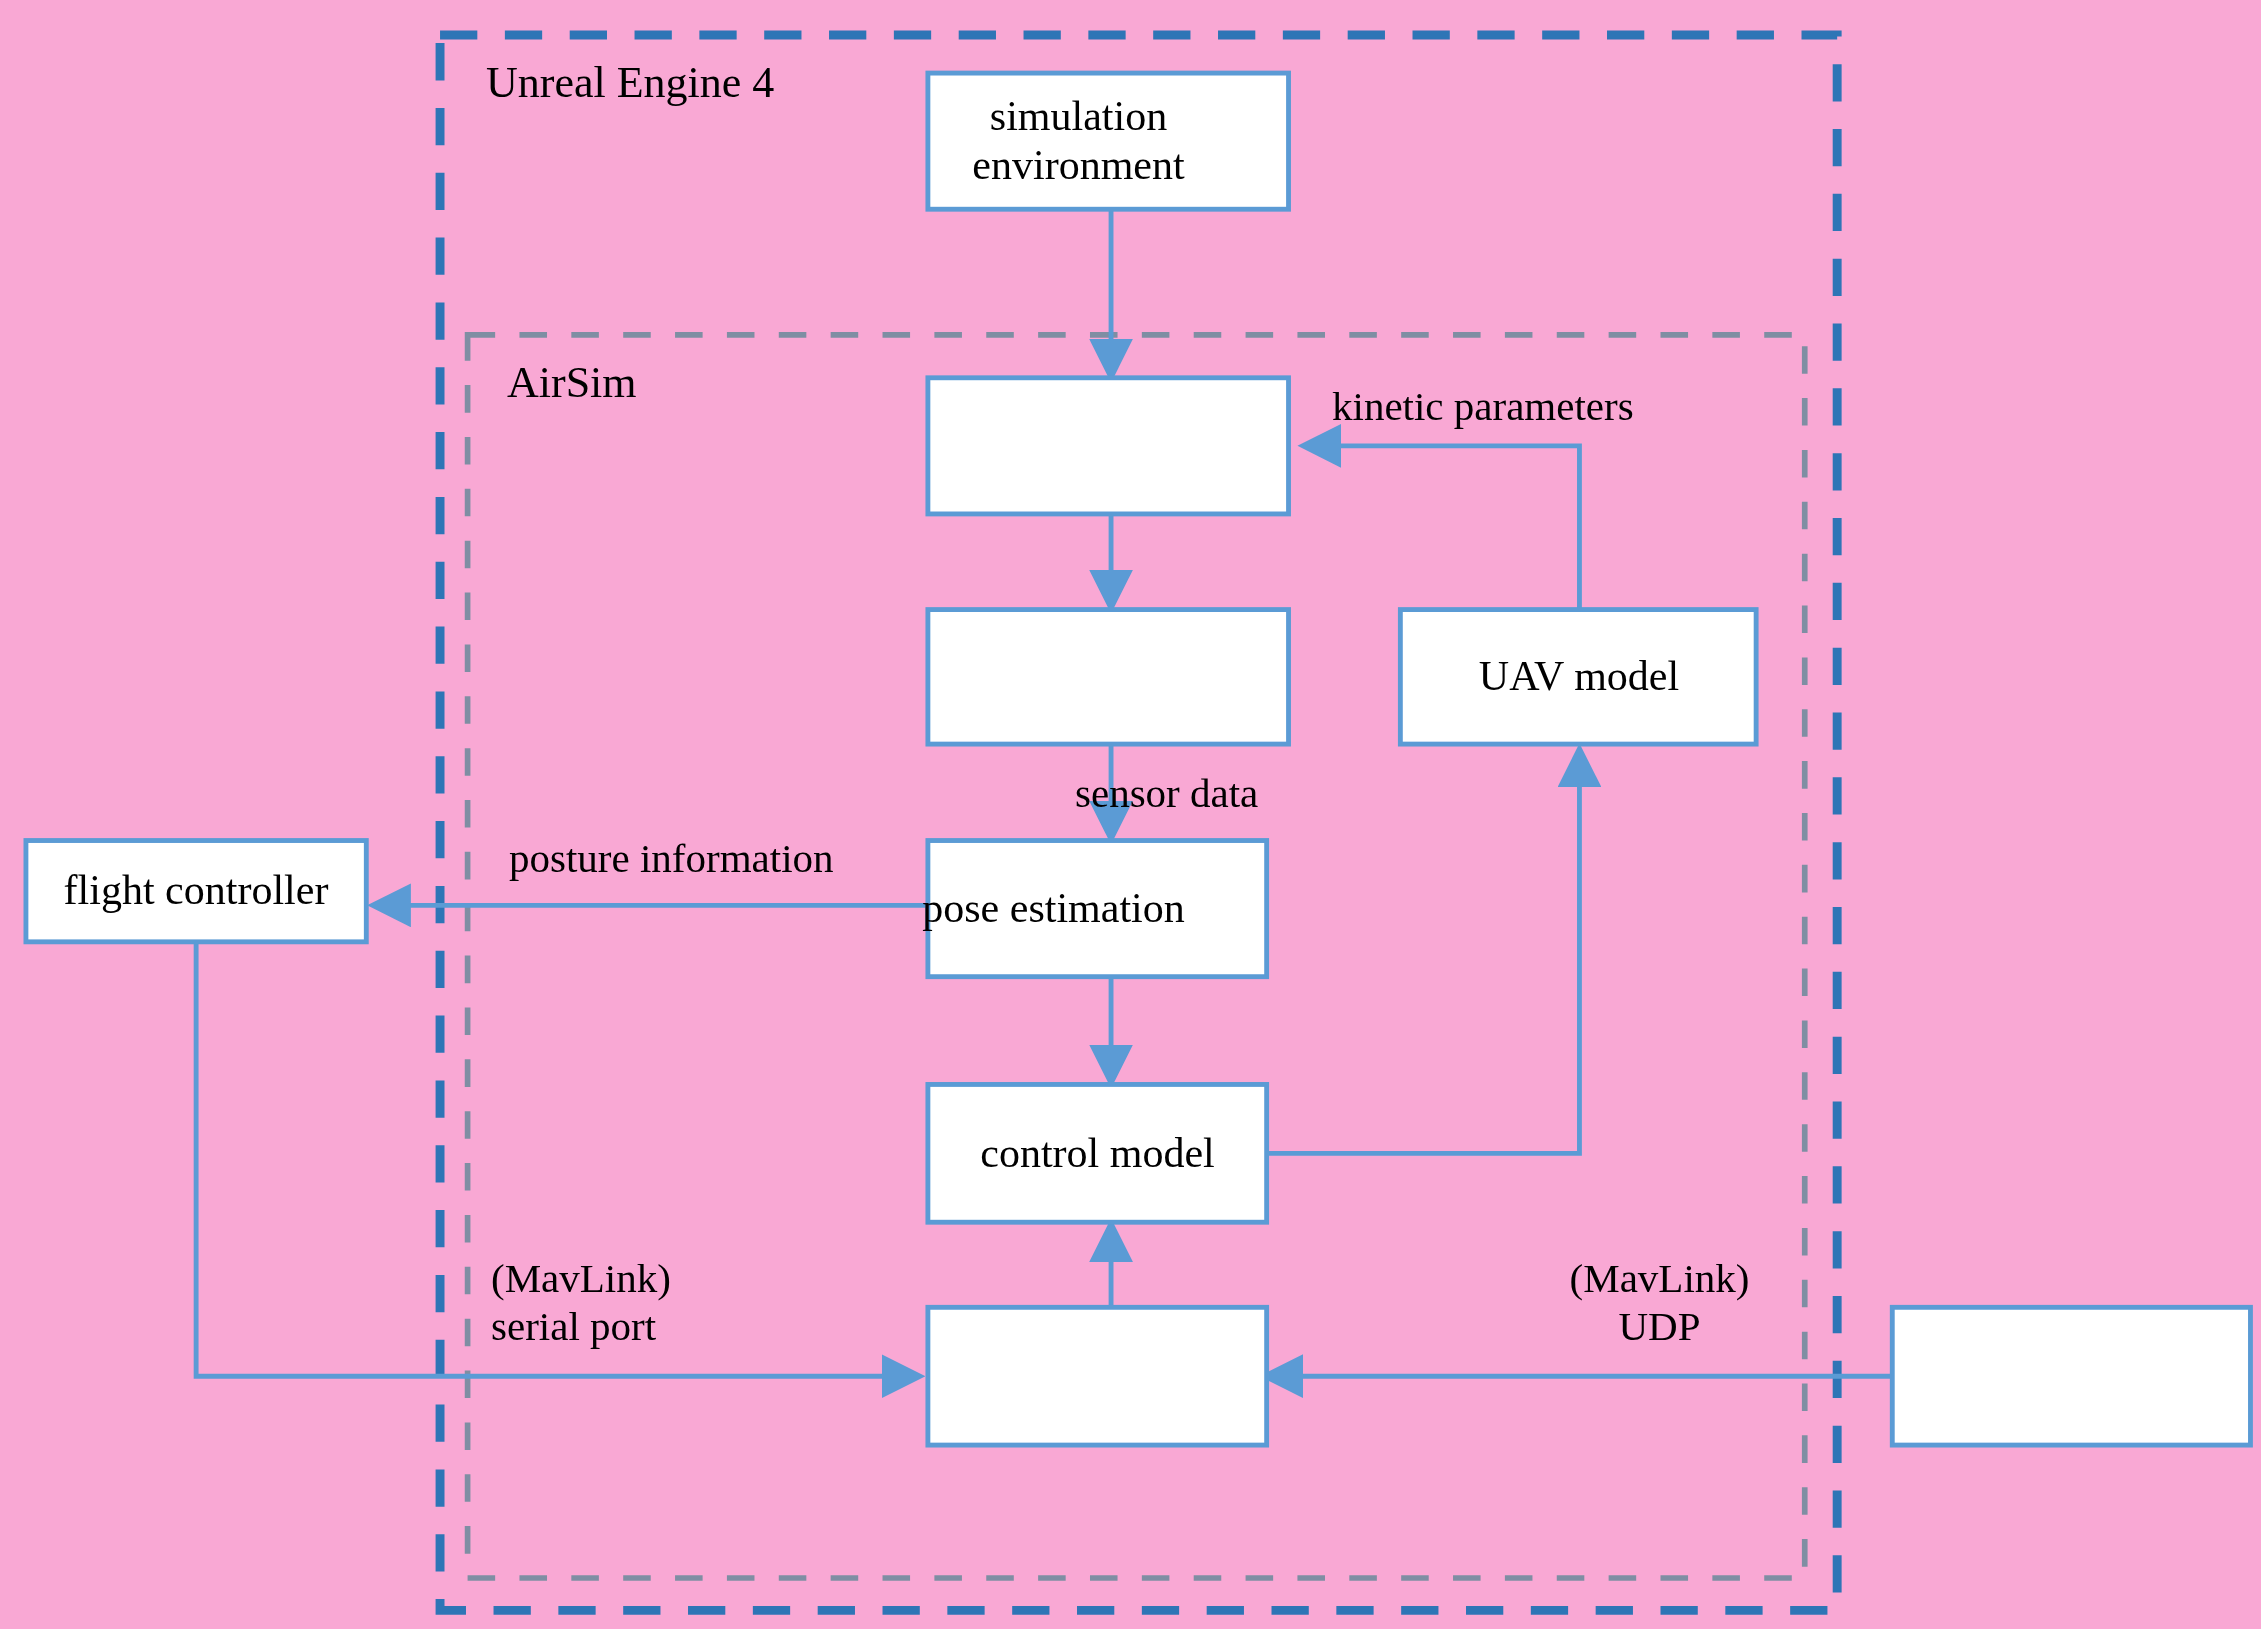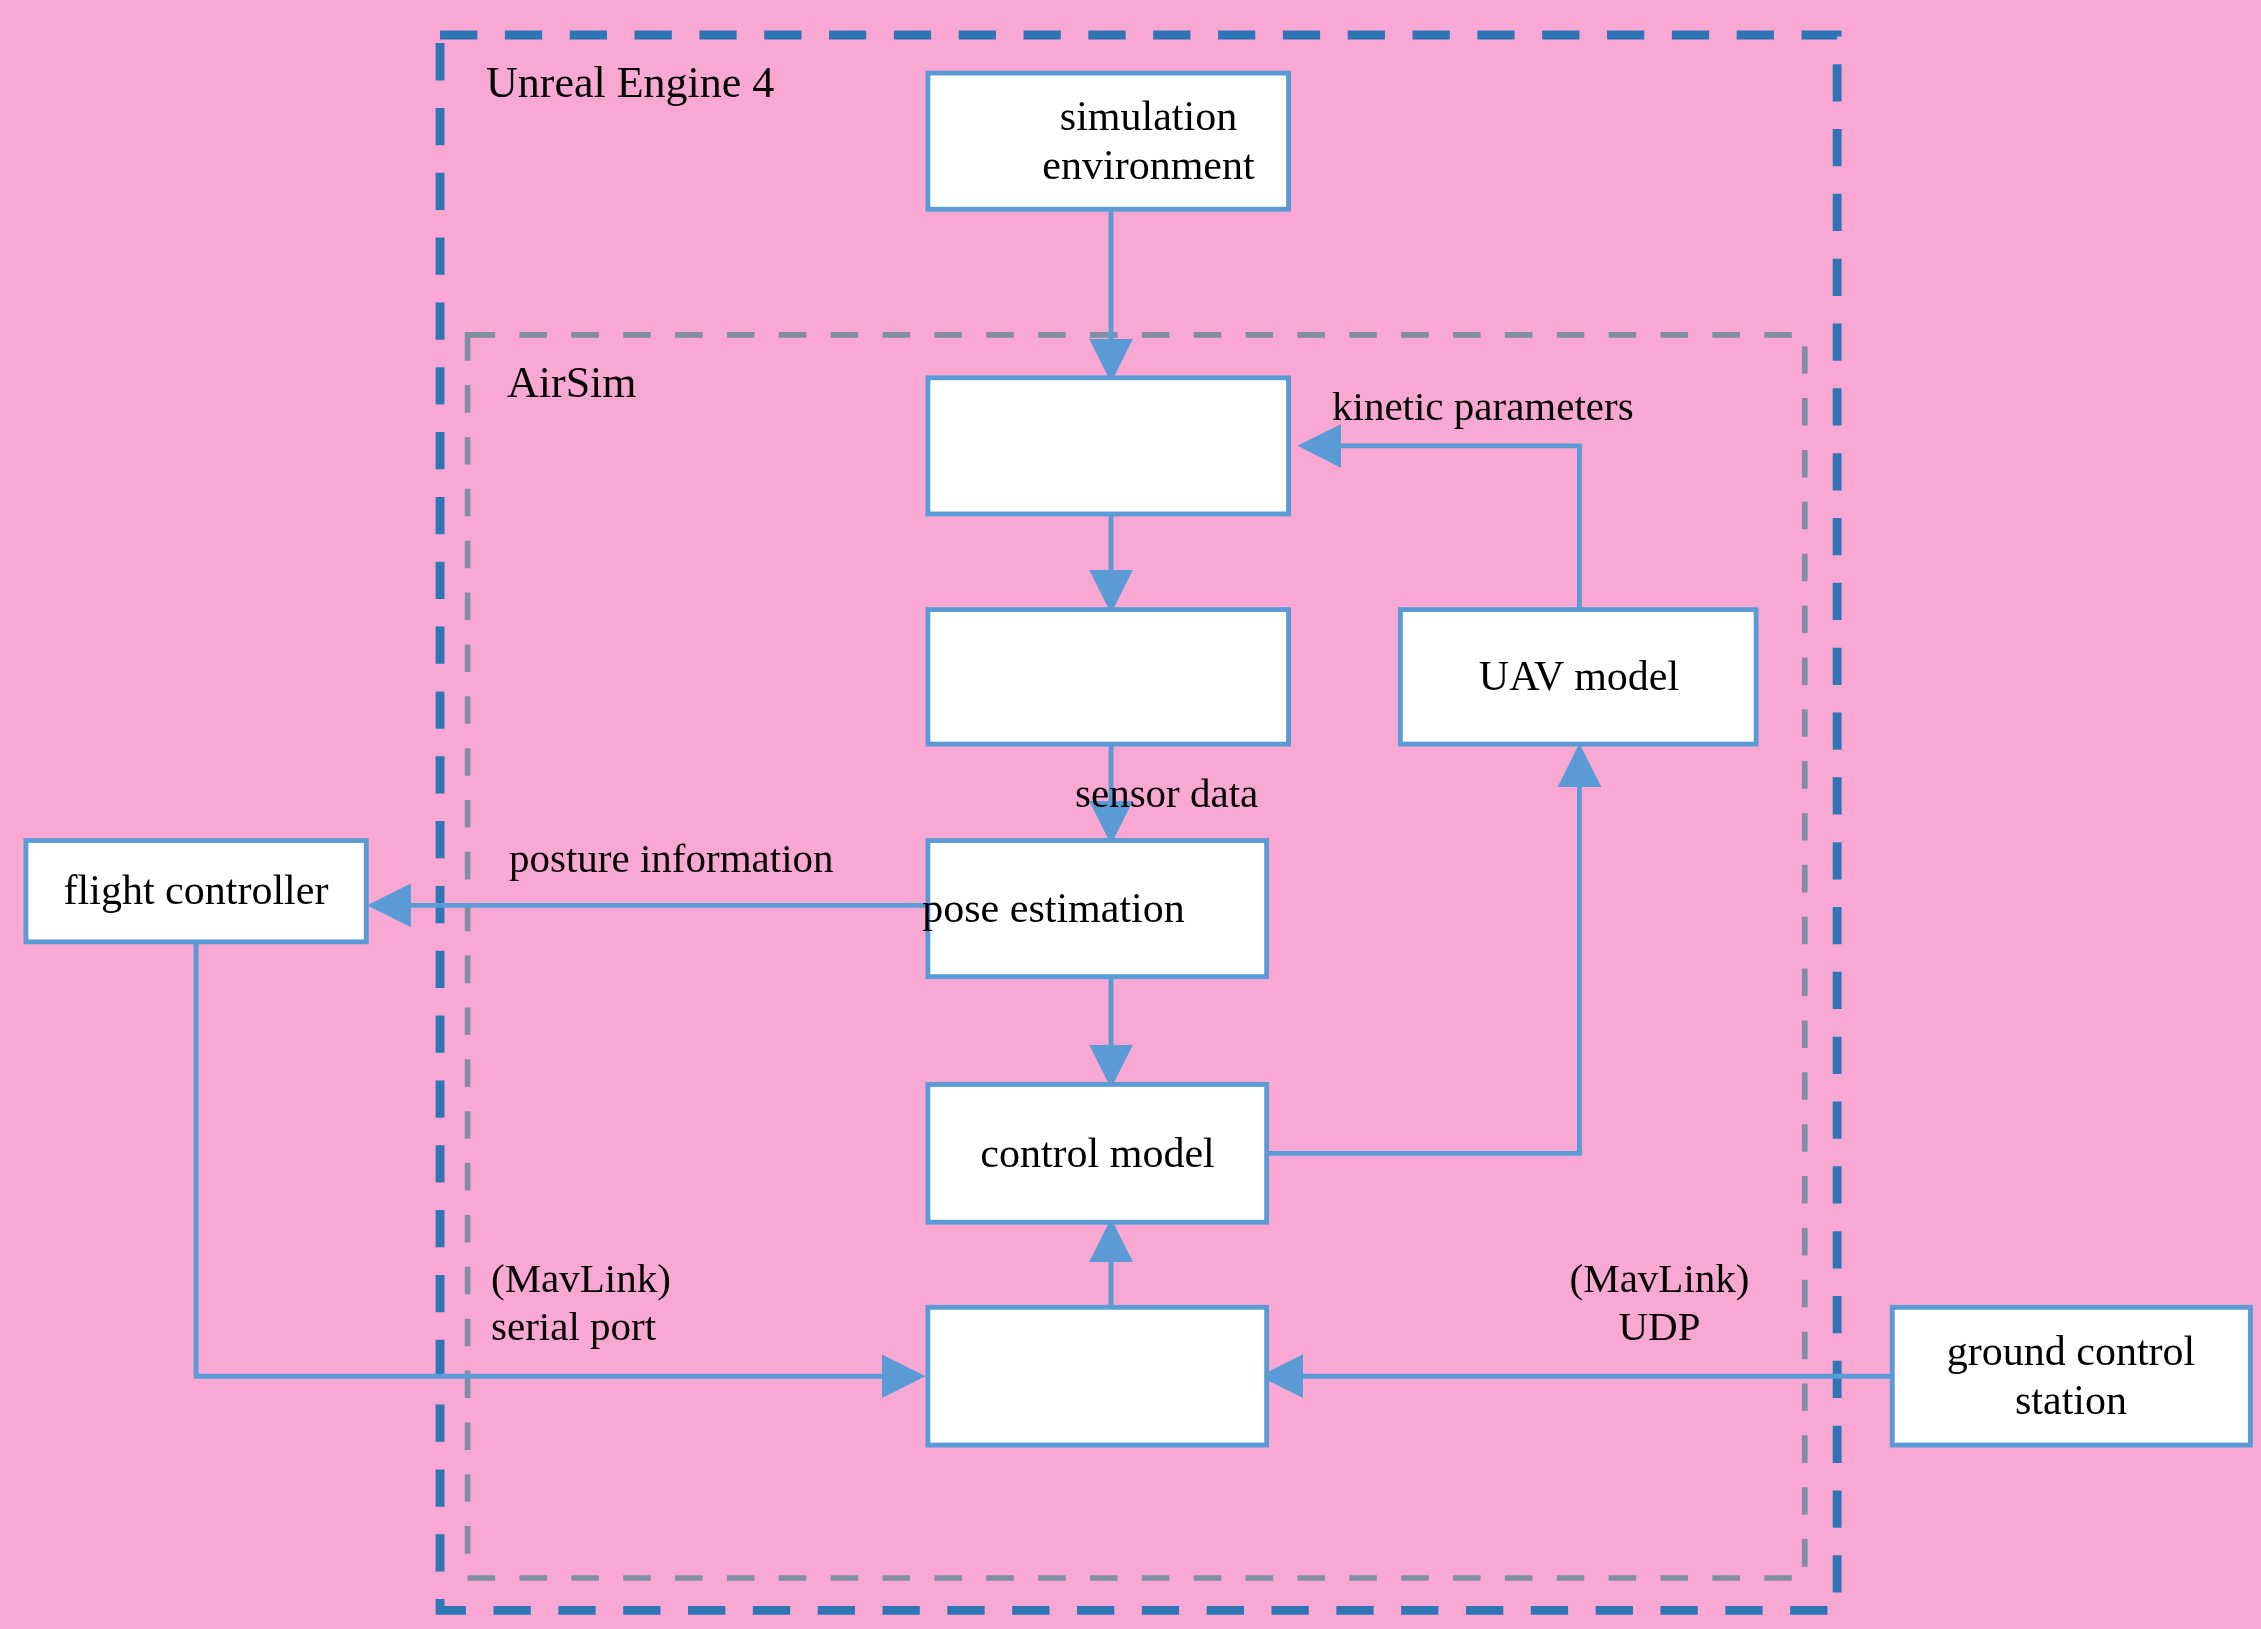--- a/index.html
+++ b/index.html
@@ -99,36 +99,34 @@
 
     <rect x="32" y="1037" width="420" height="125" fill="#FFFFFF" stroke="#5B9BD5" stroke-width="6"></rect>
 
     <rect x="2335" y="1613" width="442" height="170" fill="#FFFFFF" stroke="#5B9BD5" stroke-width="6"></rect>
   </svg>
 
   <div class="group-label" style="left:486px; top:57px;">Unreal Engine 4</div>
 
   <div class="group-label" style="left:507px; top:357px;">AirSim</div>
 
-  <div class="node-label" style="left:968px; top:73px; width:361px; height:136px;">simulation
+  <div class="node-label" style="left:898px; top:73px; width:361px; height:136px;">simulation
 environment</div>
 
 
 
   <div class="node-label" style="left:1401px; top:609px; width:356px; height:135px;">UAV model</div>
 
   <div class="node-label" style="left:884px; top:840px; width:339px; height:136px;">pose estimation</div>
 
   <div class="node-label" style="left:928px; top:1084px; width:339px; height:138px;">control model</div>
 
 
   <div class="node-label" style="left:26px; top:840px; width:340px; height:101px;">flight controller</div>
 
-  <div class="node-label" style="left:1892px; top:1307px; width:358px; height:138px;">ground control
-station</div>
 
 
   <div class="edge-label" style="left:1332px; top:383px;">kinetic parameters</div>
 
   <div class="edge-label" style="left:1075px; top:770px;">sensor data</div>
 
   <div class="edge-label" style="left:509px; top:835px;">posture information</div>
 
   <div class="edge-label" style="left:491px; top:1255px;">(MavLink)
 serial port</div>

